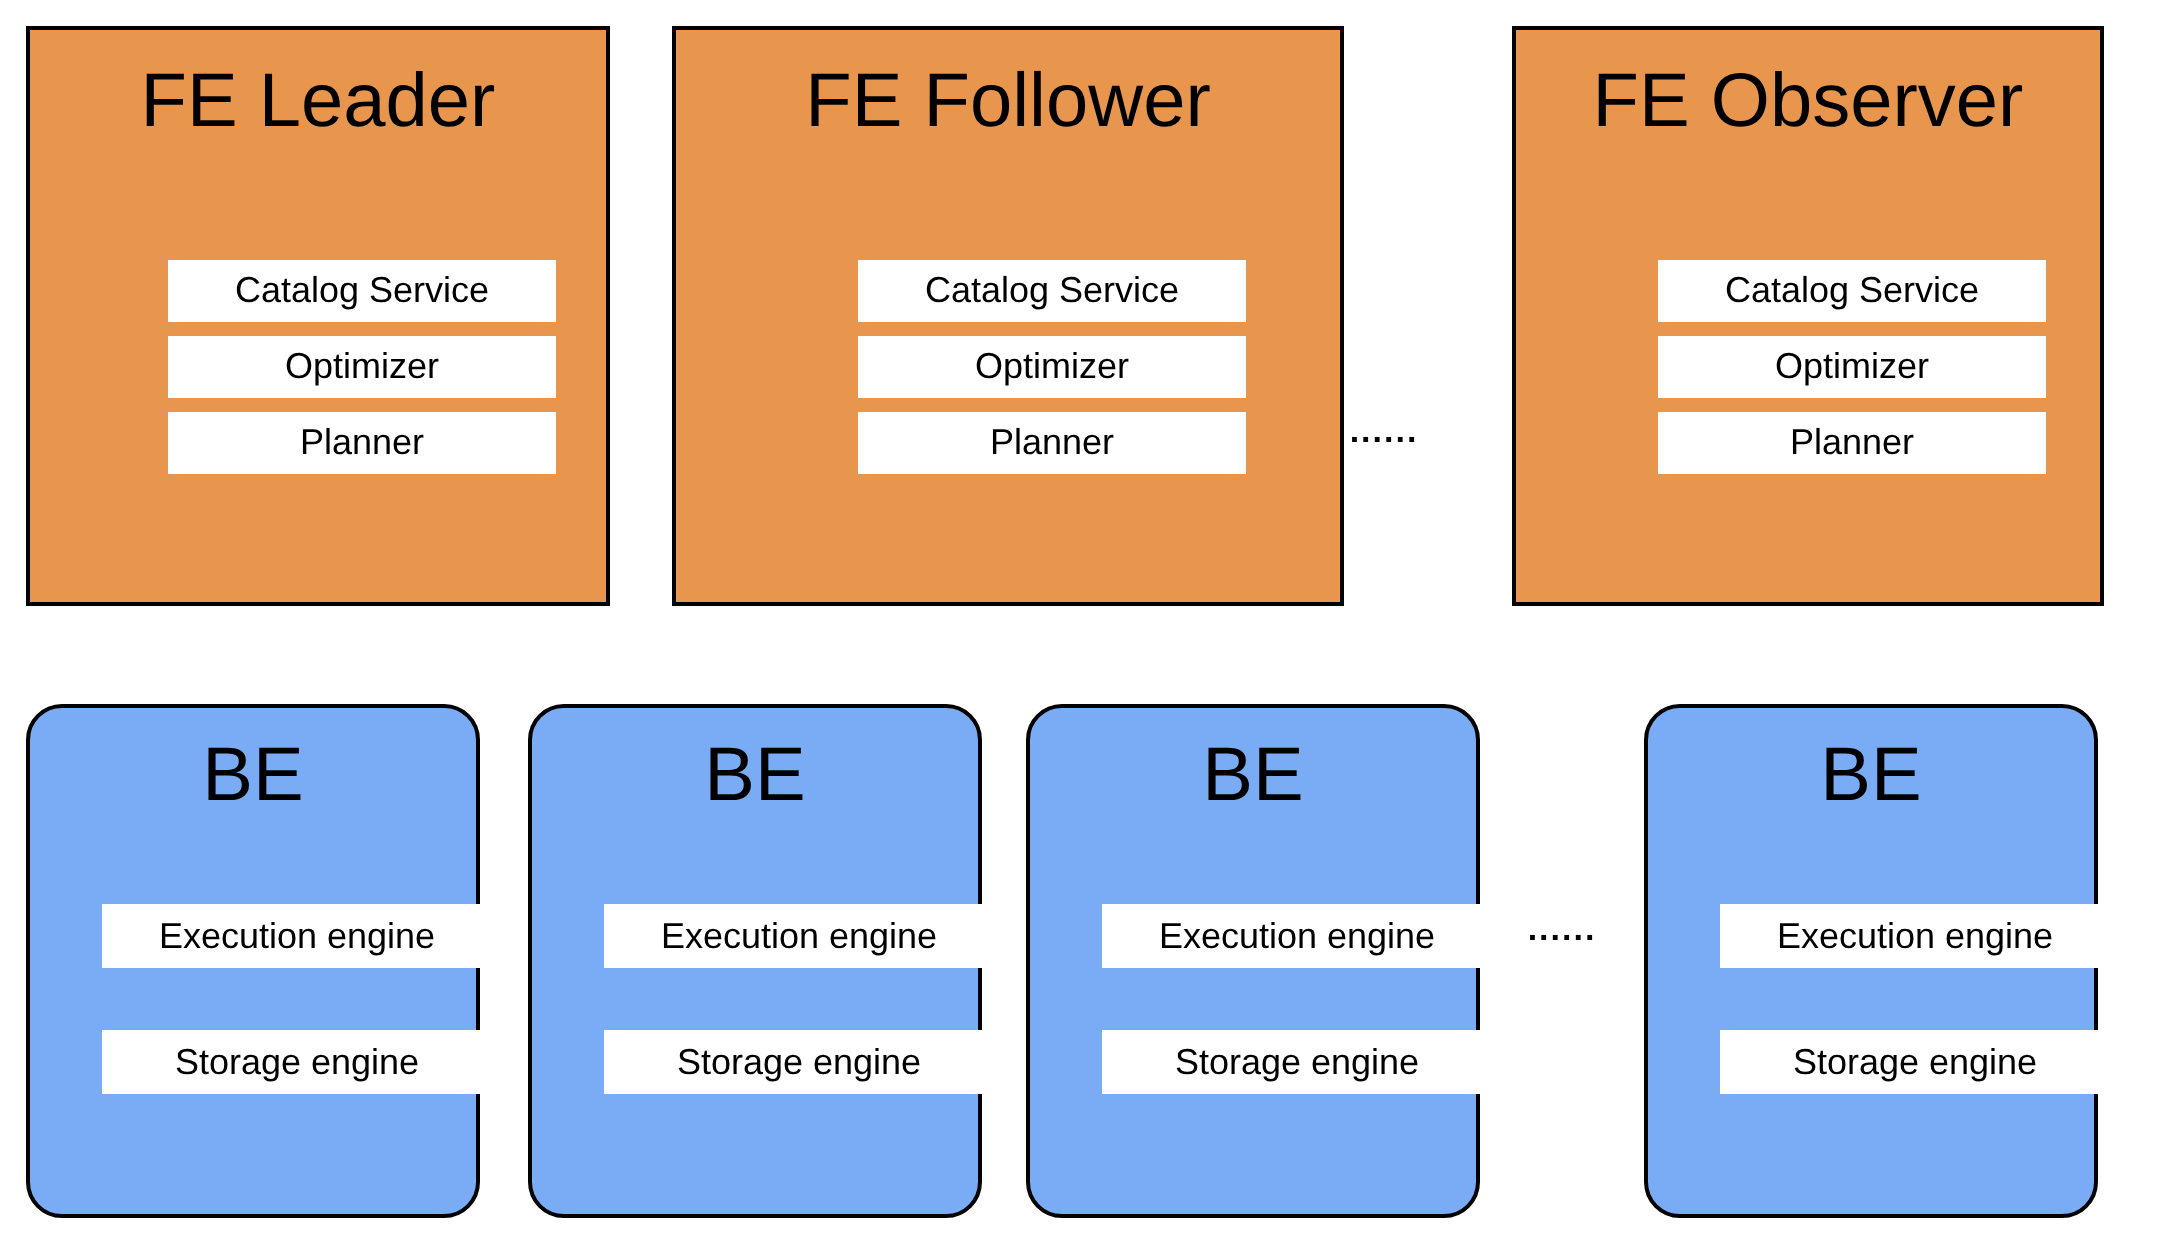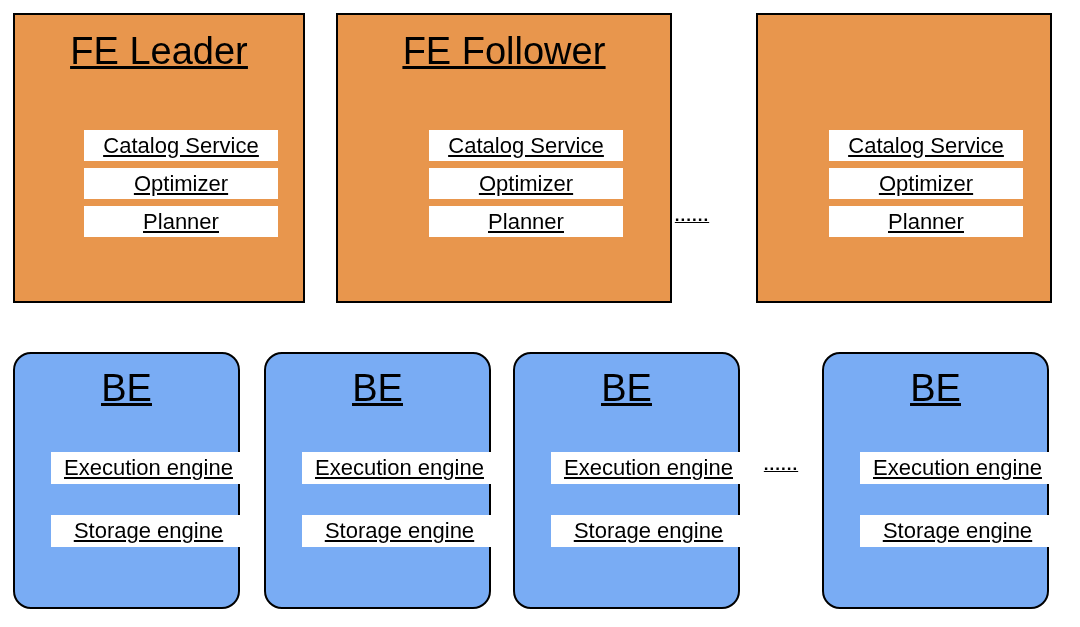--- a/index.html
+++ b/index.html
@@ -3,21 +3,21 @@
 <meta charset="utf-8">
 <style>
   :root {
     --fe-fill: #E8964D;
     --be-fill: #79ACF4;
     --border-color: #000000;
     --inner-fill: #FFFFFF;
     --text-color: #000000;
     --bg-color: #FFFFFF;
   }
-  * { margin: 0; padding: 0; box-sizing: border-box; text-decoration: underline; }
+  * { margin: 0; padding: 0; box-sizing: border-box; }
   html, body {
     background: var(--bg-color);
     font-family: "Liberation Sans", "DejaVu Sans", sans-serif;
     color: var(--text-color);
   }
   .canvas {
     position: relative;
     width: 1080px;
     height: 627px;
     background: var(--bg-color);
@@ -57,21 +57,21 @@
     align-items: center;
   }
   .fe-node .inner-stack { top: 115px; gap: 7px; }
   .be-node .inner-stack { top: 98px; gap: 31px; text-align: right; }
   .component {
     background: var(--inner-fill);
     height: 32px;
     display: flex;
     align-items: center;
     justify-content: center;
-    font-size: 22px;
+    font-size: 18px;
     white-space: nowrap;
     margin-left: 44px;
   }
   .fe-node .component { width: 194px; height: 31px; }
   .be-node .component { width: 196px; }
   .ellipsis {
     position: absolute;
     font-size: 17px;
     font-weight: bold;
     letter-spacing: 1px;
@@ -110,20 +110,21 @@
     <div class="inner-stack">
       <div class="component">Catalog Service</div>
       <div class="component">Optimizer</div>
       <div class="component">Planner</div>
     </div>
   </div>
 
   <div class="ellipsis" id="fe-ellipsis">......</div>
 
   <div class="node fe-node" id="fe-observer">
+    <div class="node-title">FE Observer</div>
     <div class="inner-stack">
       <div class="component">Catalog Service</div>
       <div class="component">Optimizer</div>
       <div class="component">Planner</div>
     </div>
   </div>
 
   <div class="node be-node" id="be-1">
     <div class="node-title">BE</div>
     <div class="inner-stack">

